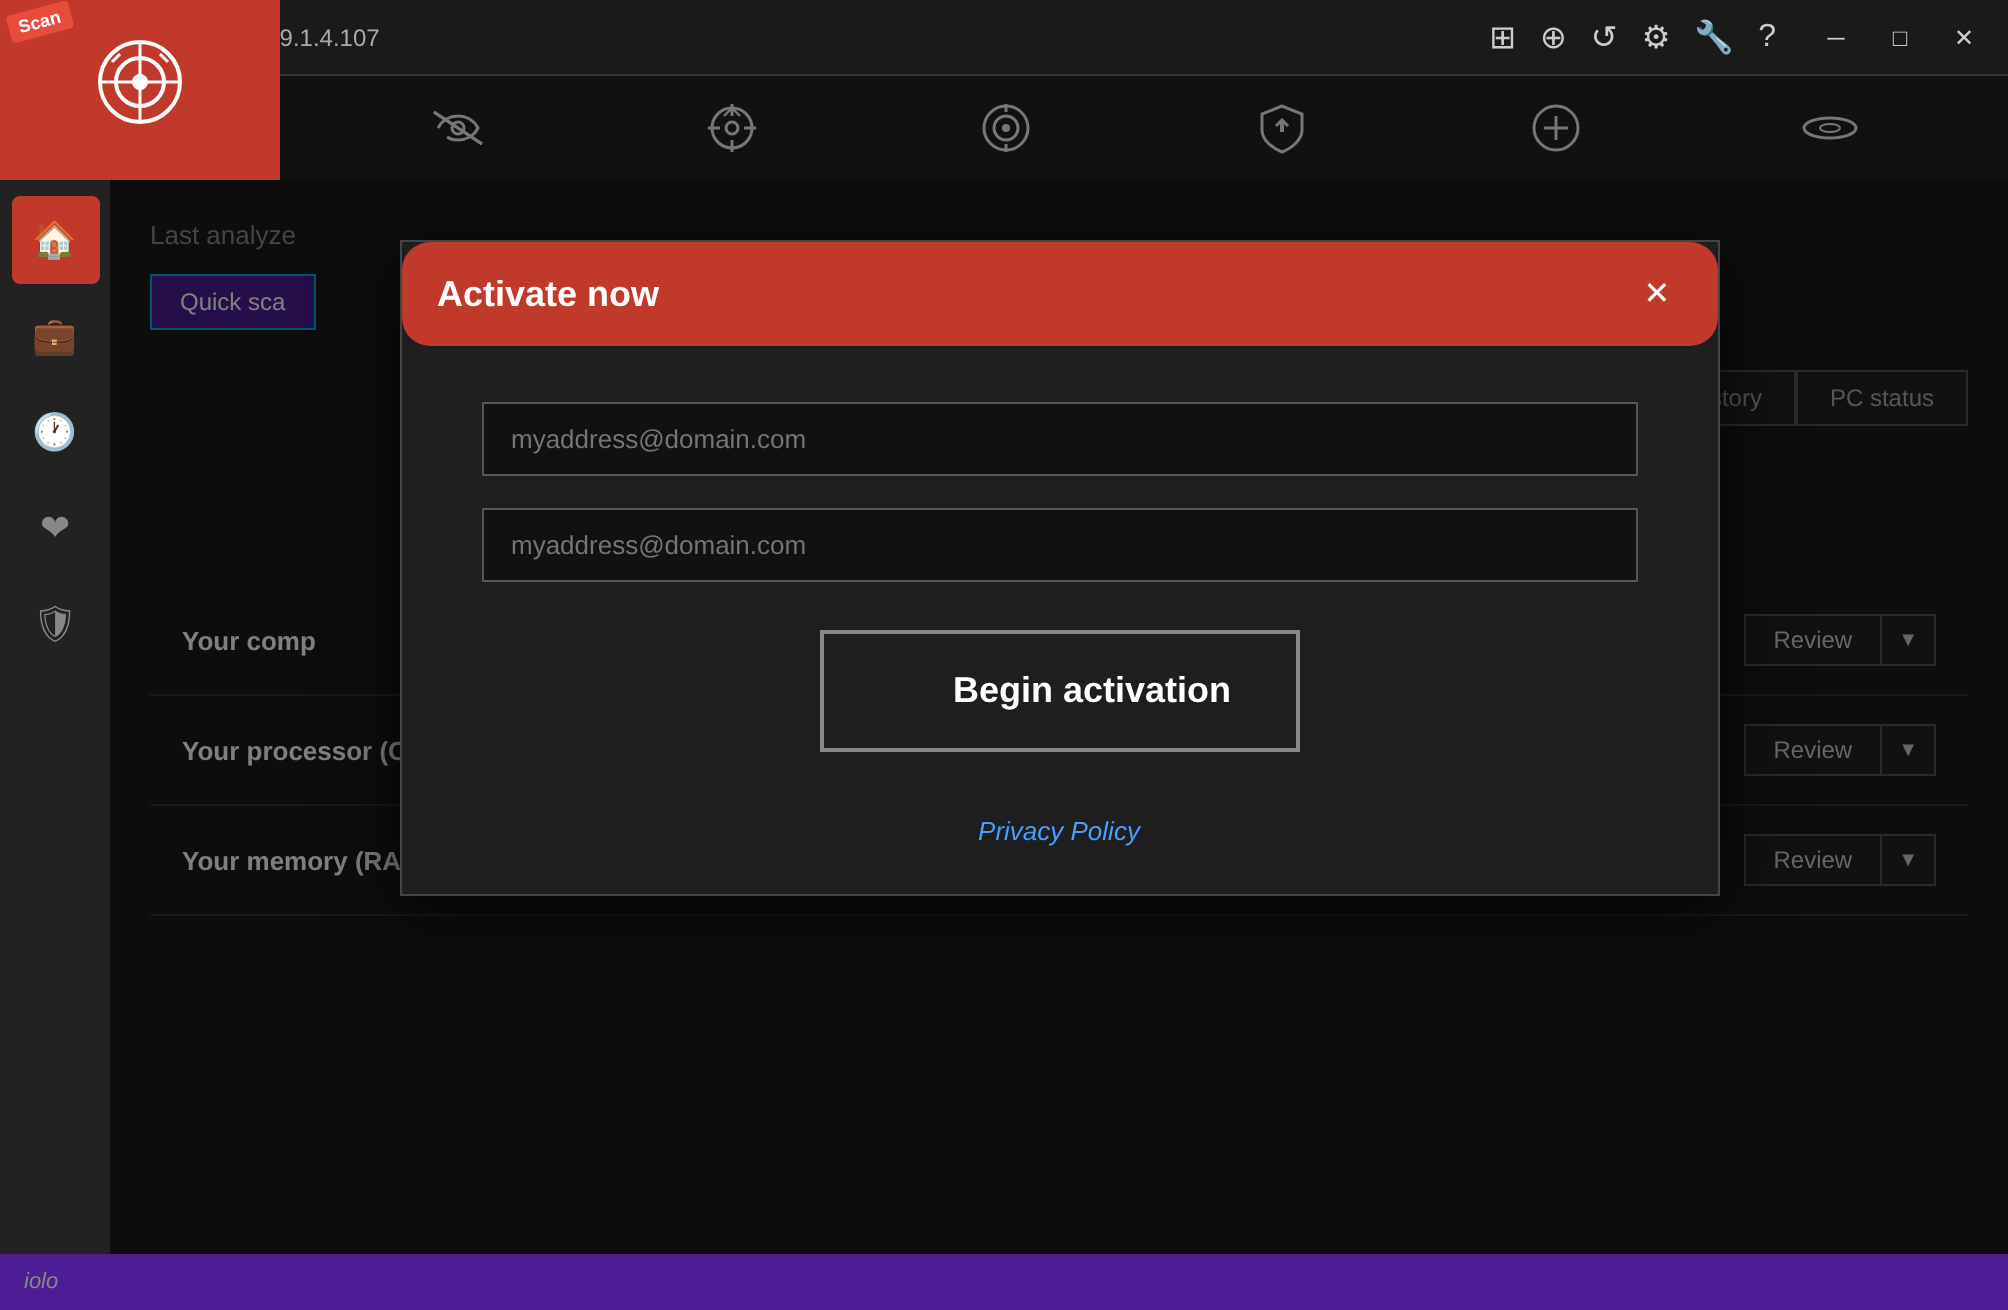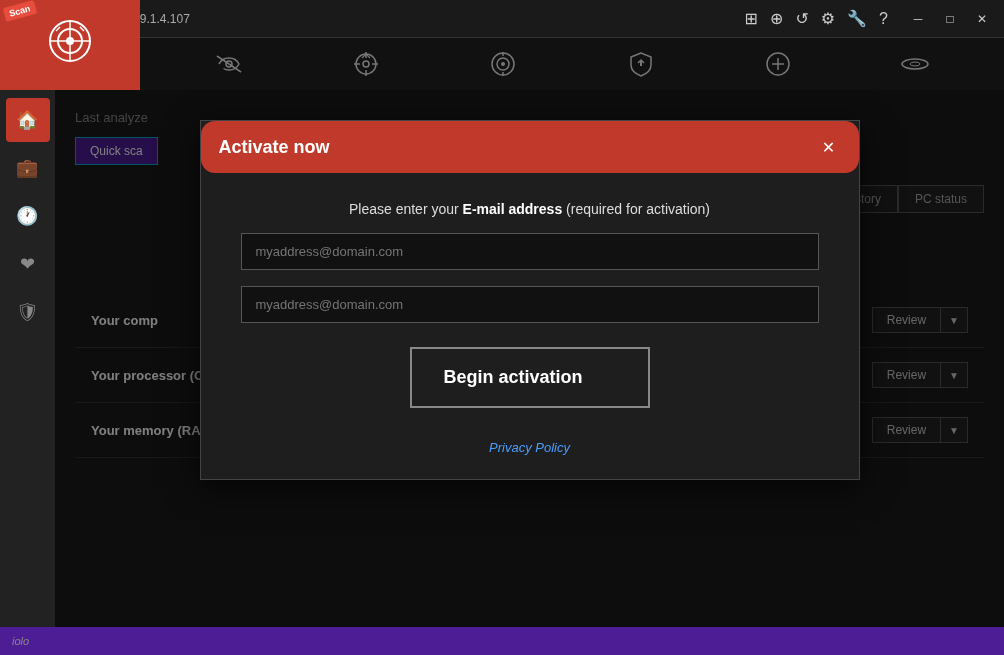--- a/index.html
+++ b/index.html
@@ -303,21 +303,21 @@
     }
     #modal-body .begin-btn {
       width: 240px;
       padding: 18px 32px;
       background: transparent;
       border: 2px solid #888;
       color: #fff;
       font-size: 18px;
       font-weight: 700;
       cursor: pointer;
-      text-align: left;
+      text-align: right;
       margin-top: 8px;
     }
     #modal-body .privacy-link {
       color: #4a9eff;
       font-size: 13px;
       cursor: pointer;
       text-decoration: none;
       margin-top: 16px;
       font-style: italic;
     }
@@ -473,23 +473,20 @@
     </div>
   </div>
 
   <div id="modal-overlay">
     <div id="modal">
       <div id="modal-header">
         <span class="modal-title">Activate now</span>
         <span class="modal-close">✕</span>
       </div>
       <div id="modal-body">
-        <div class="instruction">
-          <span>Please enter your </span><strong>E-mail address</strong><span> (required for activation)</span>
-        </div>
         <input type="email" placeholder="myaddress@domain.com" style="">
         <input type="email" placeholder="myaddress@domain.com" style="">
         <button class="begin-btn">Begin activation</button>
         <a class="privacy-link" href="#">Privacy Policy</a>
       </div>
     </div>
   </div>
 </div>
 
 <div id="status-bar">

